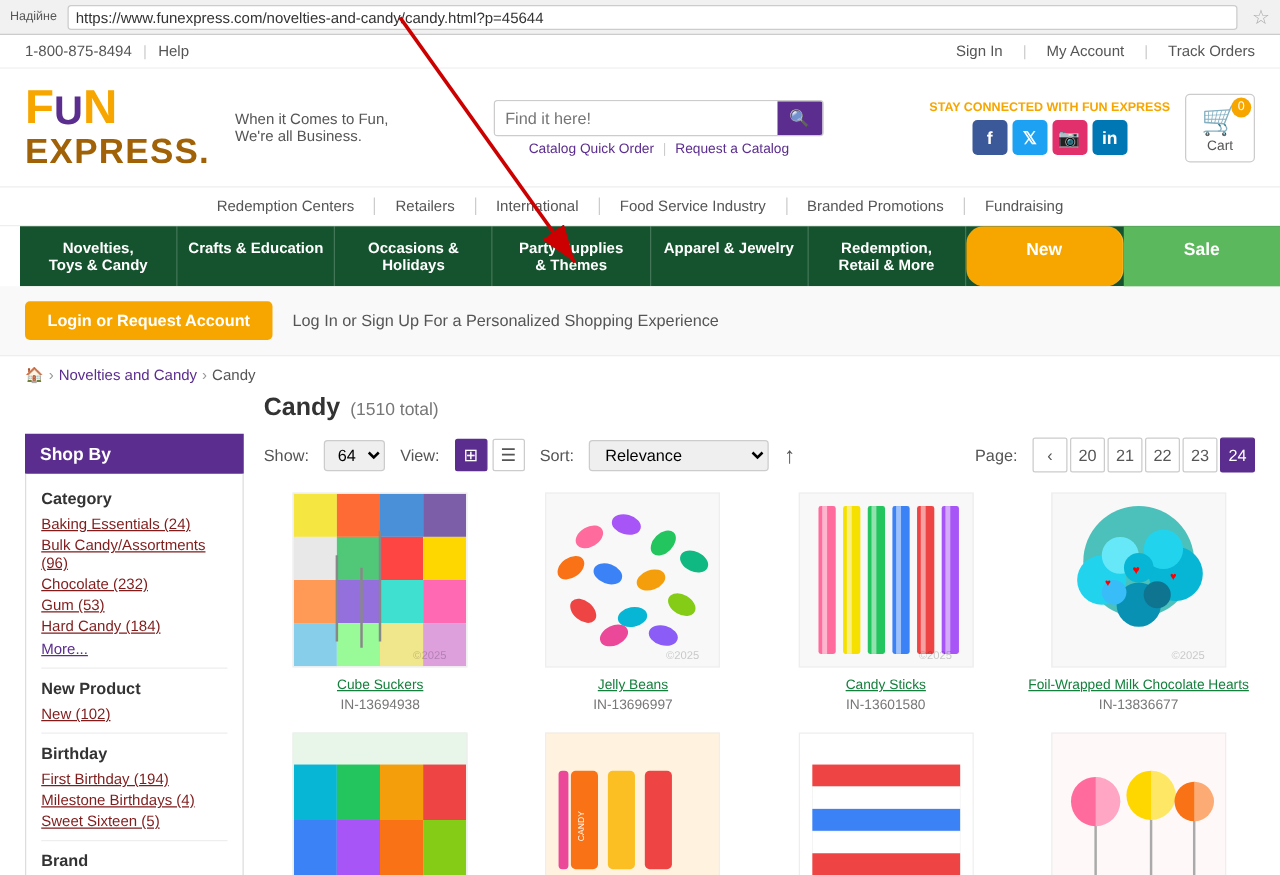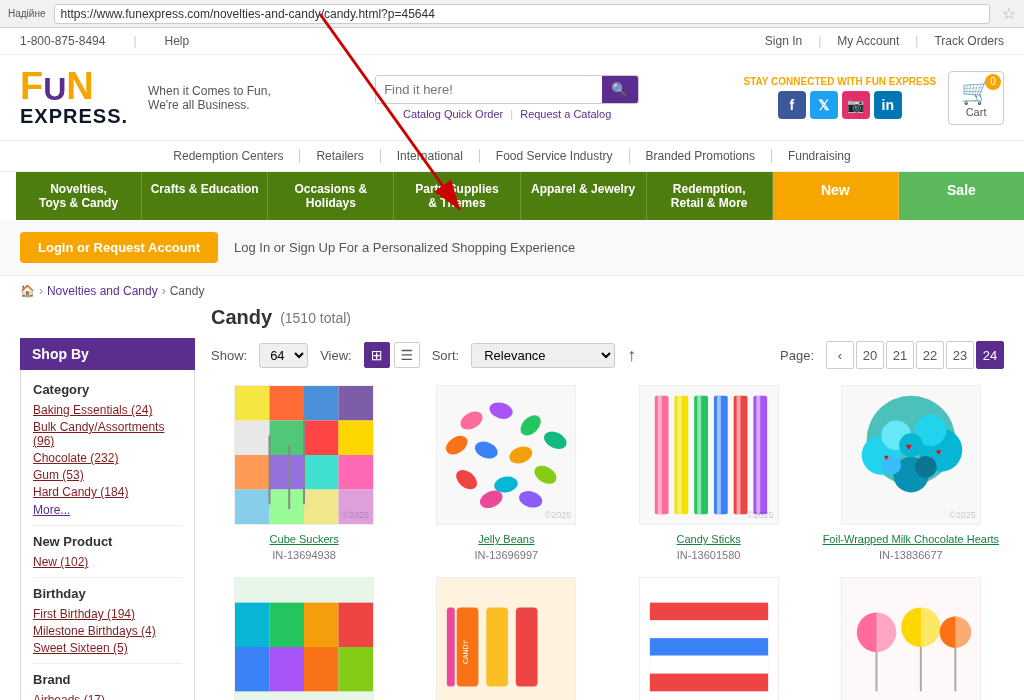--- a/index.html
+++ b/index.html
@@ -29,21 +29,21 @@
 
     
     .top-bar {
       background: #fff;
       padding: 6px 20px;
       display: flex;
       justify-content: space-between;
       align-items: center;
       border-bottom: 1px solid #eee;
     }
-    .top-bar-left { display: flex; align-items: center; gap: 28px; color: #555; font-size: 12px; justify-content: space-between; }
+    .top-bar-left { display: flex; align-items: center; gap: 9px; color: #555; font-size: 12px; justify-content: space-between; }
     .top-bar-right { display: flex; align-items: center; gap: 16px; font-size: 12px; color: #555; }
     .top-bar-right a { color: #555; text-decoration: none; }
     .top-bar-divider { color: #ccc; }
 
     
     .header {
       background: #fff;
       padding: 12px 20px;
       display: flex;
       align-items: center;
@@ -51,23 +51,23 @@
     }
     .logo-area { display: flex; align-items: center; gap: 12px; }
     .logo-fun {
       font-size: 38px;
       font-weight: 900;
       color: #f7a600;
       line-height: 1;
       font-family: 'Arial Black', Arial, sans-serif;
     }
     .logo-express {
-      font-size: 20px;
+      font-size: 28px;
       font-weight: 900;
-      color: #0f172a;
+      color: #a16207;
       letter-spacing: 1px;
       font-family: 'Arial Black', Arial, sans-serif;
     }
     .logo-tagline { font-size: 12px; color: #555; margin-left: 8px; }
     .search-area { display: flex; flex-direction: column; align-items: center; }
     .search-box {
       display: flex;
       align-items: flex-end;
       border: 1px solid #ccc;
       border-radius: 3px;
@@ -131,21 +131,21 @@
     }
     .nav-secondary a {
       color: #555; text-decoration: none; font-size: 12px;
       padding: 0 16px; border-right: 1px solid #ccc; text-align: center;
     }
     .nav-secondary a:last-child { border-right: none; }
 
     
     .main-nav {
       display: flex;
-      background: #4d7c0f;
+      background: #14532d;
       margin-left: 16px;
     }
     .nav-item {
       flex: 1;
       padding: 10px 8px;
       text-align: center;
       color: #fff;
       font-size: 13px;
       font-weight: bold;
       cursor: pointer;
@@ -309,21 +309,21 @@
       text-decoration: underline;
       margin-bottom: 4px;
       cursor: pointer;
     }
     .product-sku { font-size: 11px; color: #777; }
 
     
     .watermark {
       position: absolute;
       bottom: 4px;
-      right: 4px;
+      right: 16px;
       font-size: 9px;
       color: rgba(0,0,0,0.2);
     }
 
     
     .arrow-overlay {
       position: fixed;
       top: 0; left: 0;
       width: 1024px; height: 700px;
       pointer-events: none;
@@ -411,21 +411,21 @@
   <div class="nav-item" style="white-space:pre-line;font-size:12px;">Novelties,
 Toys &amp; Candy</div>
   <div class="nav-item" style="font-size:12px;">Crafts &amp; Education</div>
   <div class="nav-item" style="white-space:pre-line;font-size:12px;">Occasions &amp;
 Holidays</div>
   <div class="nav-item" style="white-space:pre-line;font-size:12px;">Party Supplies
 &amp; Themes</div>
   <div class="nav-item" style="font-size:12px;">Apparel &amp; Jewelry</div>
   <div class="nav-item" style="white-space:pre-line;font-size:12px;">Redemption,
 Retail &amp; More</div>
-  <div class="nav-item orange" style="font-size:14px;">New</div>
+  <div class="nav-item orange" style="font-size:14px;border-radius:14px;">New</div>
   <div class="nav-item green" style="font-size:14px;">Sale</div>
 </div>
 
 <div class="login-banner">
   <button class="login-btn">Login or Request Account</button>
   <span class="login-text">Log In or Sign Up For a Personalized Shopping Experience</span>
 </div>
 
 <div class="breadcrumb">
   <a>🏠</a>

